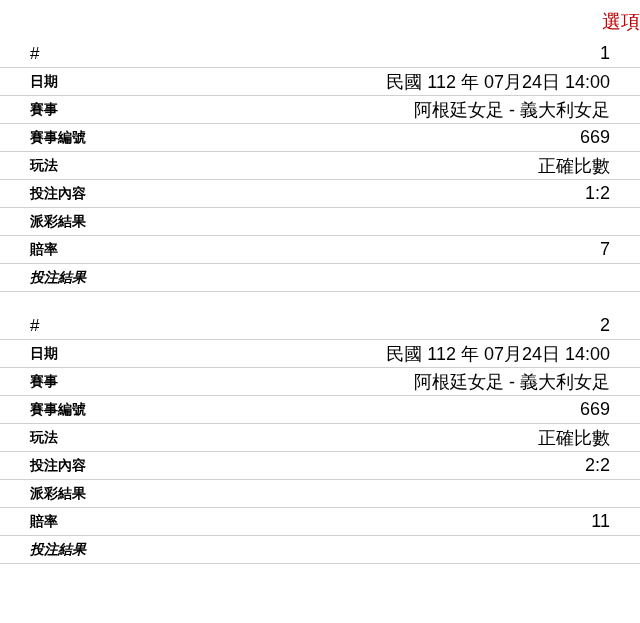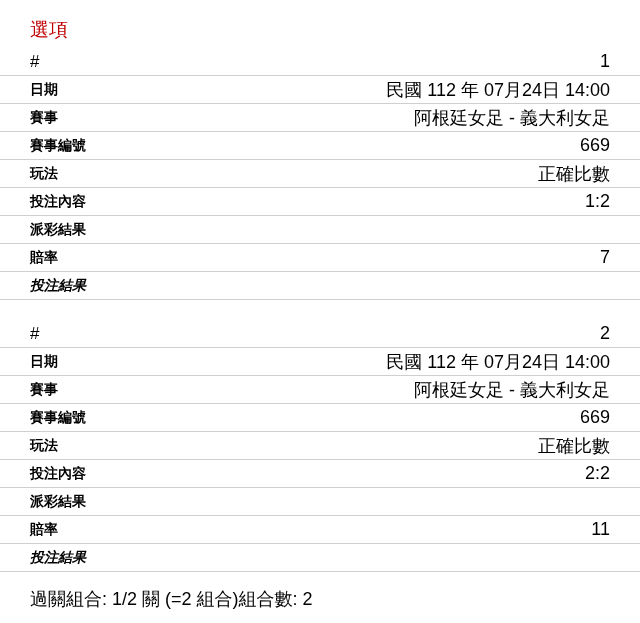--- a/index.html
+++ b/index.html
@@ -16,23 +16,24 @@
   }
   .page {
     width: 640px;
     height: 623px;
     position: relative;
     box-sizing: border-box;
   }
   .title {
     color: #c00000;
     font-size: 19px;
-    padding: 18px 0 6px 30px;
+    padding: 10px 0 6px 30px;
     line-height: 24px;
     font-weight: normal;
+    text-align: right;
   }
   .block {
     width: 100%;
   }
   .row {
     display: flex;
     align-items: center;
     justify-content: space-between;
     padding: 0 30px 0 30px;
     height: 28px;
@@ -152,15 +153,14 @@
     <div class="row">
       <span class="label">賠率</span>
       <span class="value">11</span>
     </div>
     <div class="row last">
       <span class="label">投注結果</span>
       <span class="value"></span>
     </div>
   </div>
 
-  <div class="footer">過關組合: 1/2 關 (=2 組合)組合數: 2</div>
 
 </div>
 
 </body></html>

